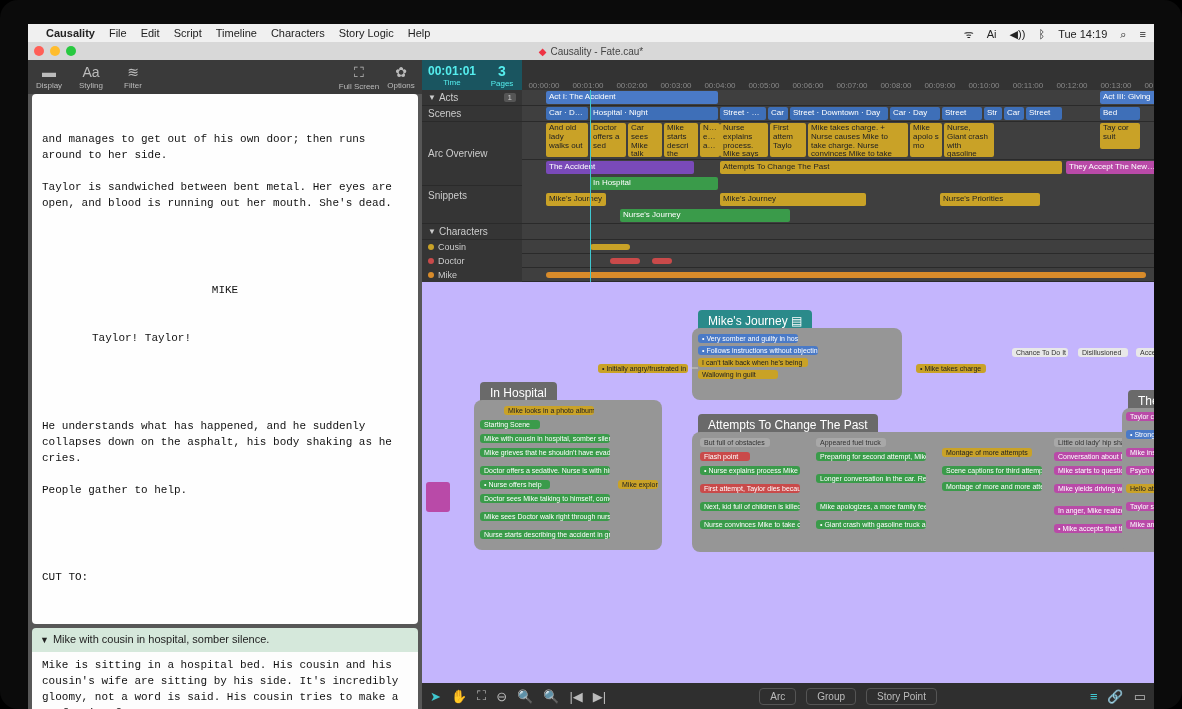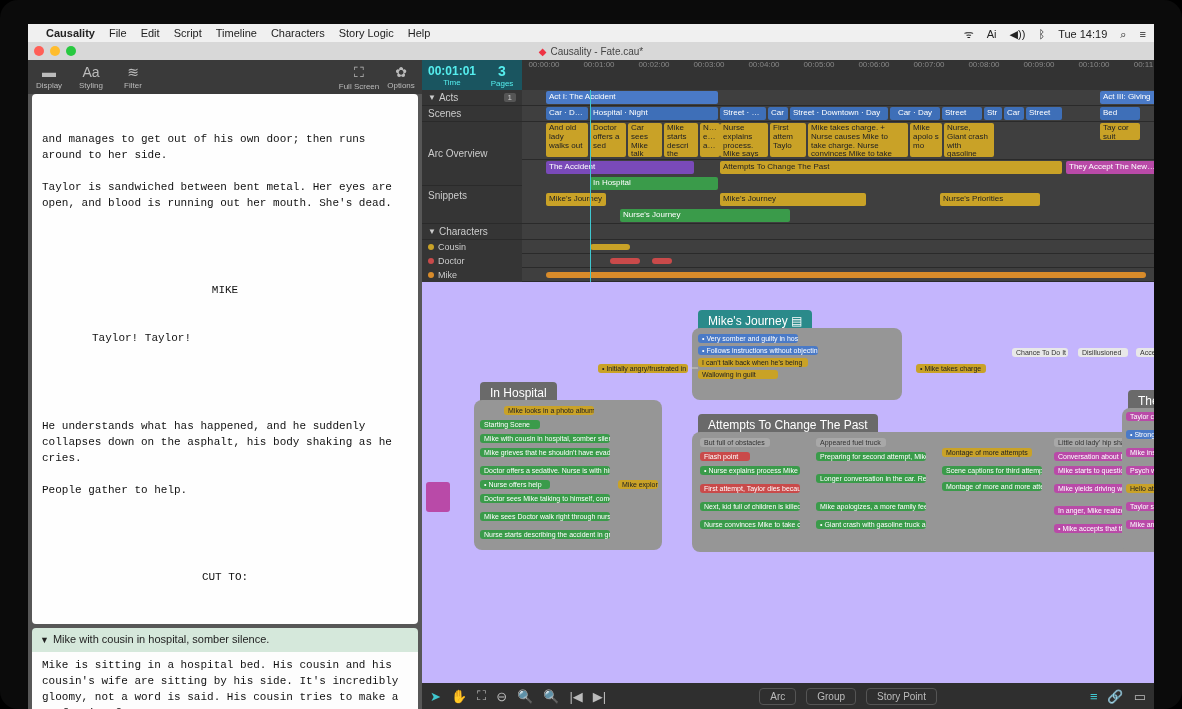--- a/index.html
+++ b/index.html
@@ -33,30 +33,30 @@
 .toolbar .sp { flex: 1; }
 .script-pane { flex: 1; overflow-y: auto; padding: 0 4px; font-family: "Courier New", monospace; font-size: 11px; line-height: 1.45; }
 .script-pane::-webkit-scrollbar { width: 0; }
 .script-block { background: #fefefe; color: #111; padding: 6px 10px; border-radius: 4px; margin-bottom: 4px; white-space: pre-wrap; }
 .script-block.slug { font-weight: bold; background: #f0f0f0; }
 .script-header { background: #d5e8db; color: #222; padding: 4px 8px; border-radius: 4px 4px 0 0; font-family: -apple-system, Arial, sans-serif; font-size: 11px; display: flex; align-items: center; gap: 4px; margin-top: 2px; }
 .script-header .tri { font-size: 9px; }
 .script-body { background: #fdfdfd; color: #111; padding: 6px 10px; border-radius: 0 0 4px 4px; margin-bottom: 4px; white-space: pre-wrap; }
 .char { text-align: center; }
 .dialog { padding: 0 50px; }
-.transition { text-align: center; }
+.transition { text-align: left; }
 
 
 .right { flex: 1; display: flex; flex-direction: column; min-width: 0; }
 .timeline-top { display: flex; background: #333; height: 30px; }
 .timecode { width: 60px; background: #1a5560; color: #5ee; display: flex; flex-direction: column; align-items: center; justify-content: center; font-size: 8px; }
 .timecode .big { font-size: 12px; font-weight: bold; }
 .pages { width: 40px; background: #1a5560; color: #5ee; display: flex; flex-direction: column; align-items: center; justify-content: center; font-size: 8px; }
 .pages .big { font-size: 14px; font-weight: bold; }
-.ruler { flex: 1; display: flex; align-items: flex-start; color: #888; font-size: 8px; overflow: hidden; gap: 11px; }
+.ruler { flex: 1; display: flex; align-items: flex-end; color: #888; font-size: 8px; overflow: hidden; }
 .ruler span { flex: 0 0 44px; text-align: center; }
 
 .timeline-body { display: flex; background: #3f3f3f; }
 .track-labels { width: 100px; background: #353535; color: #ccc; font-size: 10px; }
 .track-labels .tl { padding: 3px 6px; border-bottom: 1px solid #2a2a2a; display: flex; align-items: center; height: 16px; }
 .track-labels .tl.tall { height: 38px; align-items: flex-start; padding-top: 4px; }
 .track-labels .tl.tall2 { height: 40px; }
 .track-labels .tl .tri { font-size: 8px; margin-right: 3px; }
 .track-labels .tl .count { margin-left: auto; background: #555; padding: 0 4px; border-radius: 2px; font-size: 8px; }
 .track-labels .char-row { display: flex; align-items: center; padding: 1px 6px; height: 14px; font-size: 9px; }
@@ -255,39 +255,39 @@
           <div class="track-row" id="row-acts">
                 <div class="bar act" style="left: 24px; width: 172px;">Act I: The Accident</div>
                 <div class="bar act" style="left: 578px; width: 60px;">Act III: Giving</div>
               </div>
           <div class="track-row" id="row-scenes">
                 <div class="bar scene-blue" style="left: 24px; width: 42px;">Car · Down</div>
                 <div class="bar scene-blue" style="left: 68px; width: 128px;">Hospital · Night</div>
                 <div class="bar scene-blue" style="left: 198px; width: 46px;">Street · Down</div>
                 <div class="bar scene-blue" style="left: 246px; width: 20px;">Car</div>
                 <div class="bar scene-blue" style="left: 268px; width: 98px;">Street · Downtown · Day</div>
-                <div class="bar scene-blue" style="left: 368px; width: 50px; text-align: center;">Car · Day</div>
+                <div class="bar scene-blue" style="left: 368px; width: 50px;">Car · Day</div>
                 <div class="bar scene-blue" style="left: 420px; width: 40px;">Street</div>
                 <div class="bar scene-blue" style="left: 462px; width: 18px;">Str</div>
                 <div class="bar scene-blue" style="left: 482px; width: 20px;">Car</div>
                 <div class="bar scene-blue" style="left: 504px; width: 36px;">Street</div>
                 <div class="bar scene-blue" style="left: 578px; width: 40px;">Bed</div>
               </div>
           <div class="track-row tall" id="row-snippets">
                 <div class="bar yellow" style="left: 24px; width: 42px; top: 1px; height: 34px; white-space: normal; line-height: 1.1;">And old lady walks out</div>
                 <div class="bar yellow" style="left: 68px; width: 36px; top: 1px; height: 34px; white-space: normal; line-height: 1.1;">Doctor offers a sed</div>
                 <div class="bar yellow" style="left: 106px; width: 34px; top: 1px; height: 34px; white-space: normal; line-height: 1.1;">Car sees Mike talk</div>
                 <div class="bar yellow" style="left: 142px; width: 34px; top: 1px; height: 34px; white-space: normal; line-height: 1.1;">Mike starts descri the</div>
                 <div class="bar yellow" style="left: 178px; width: 20px; top: 1px; height: 34px; white-space: normal; line-height: 1.1;">Nurse explains acci</div>
                 <div class="bar yellow" style="left: 198px; width: 48px; top: 1px; height: 34px; white-space: normal; line-height: 1.1;">Nurse explains process. Mike says that old</div>
                 <div class="bar yellow" style="left: 248px; width: 36px; top: 1px; height: 34px; white-space: normal; line-height: 1.1;">First attem Taylo</div>
                 <div class="bar yellow" style="left: 286px; width: 100px; top: 1px; height: 34px; white-space: normal; line-height: 1.1;">Mike takes charge. + Nurse causes Mike to take charge. Nurse convinces Mike to take charge.</div>
                 <div class="bar yellow" style="left: 388px; width: 32px; top: 1px; height: 34px; white-space: normal; line-height: 1.1;">Mike apolo s mo</div>
                 <div class="bar yellow" style="left: 422px; width: 50px; top: 1px; height: 34px; white-space: normal; line-height: 1.1;">Nurse, Giant crash with gasoline truck</div>
-                <div class="bar yellow" style="left: 578px; width: 40px; top: 1px; height: 17px; white-space: normal; line-height: 1.1;">Tay cor suit</div>
+                <div class="bar yellow" style="left: 578px; width: 40px; top: 1px; height: 26px; white-space: normal; line-height: 1.1;">Tay cor suit</div>
               </div>
           <div class="track-row" style="height:64px" id="row-arcs">
                 <div class="bar purple" style="left: 24px; width: 148px; top: 1px;">The Accident</div>
                 <div class="bar yellow" style="left: 198px; width: 342px; top: 1px;">Attempts To Change The Past</div>
                 <div class="bar magenta" style="left: 544px; width: 94px; top: 1px;">They Accept The New Reality</div>
                 <div class="bar green" style="left: 68px; width: 128px; top: 17px;">In Hospital</div>
                 <div class="bar yellow" style="left: 24px; width: 60px; top: 33px;">Mike's Journey</div>
                 <div class="bar yellow" style="left: 198px; width: 146px; top: 33px;">Mike's Journey</div>
                 <div class="bar yellow" style="left: 418px; width: 100px; top: 33px;">Nurse's Priorities</div>
                 <div class="bar green" style="left: 98px; width: 170px; top: 49px;">Nurse's Journey</div>

